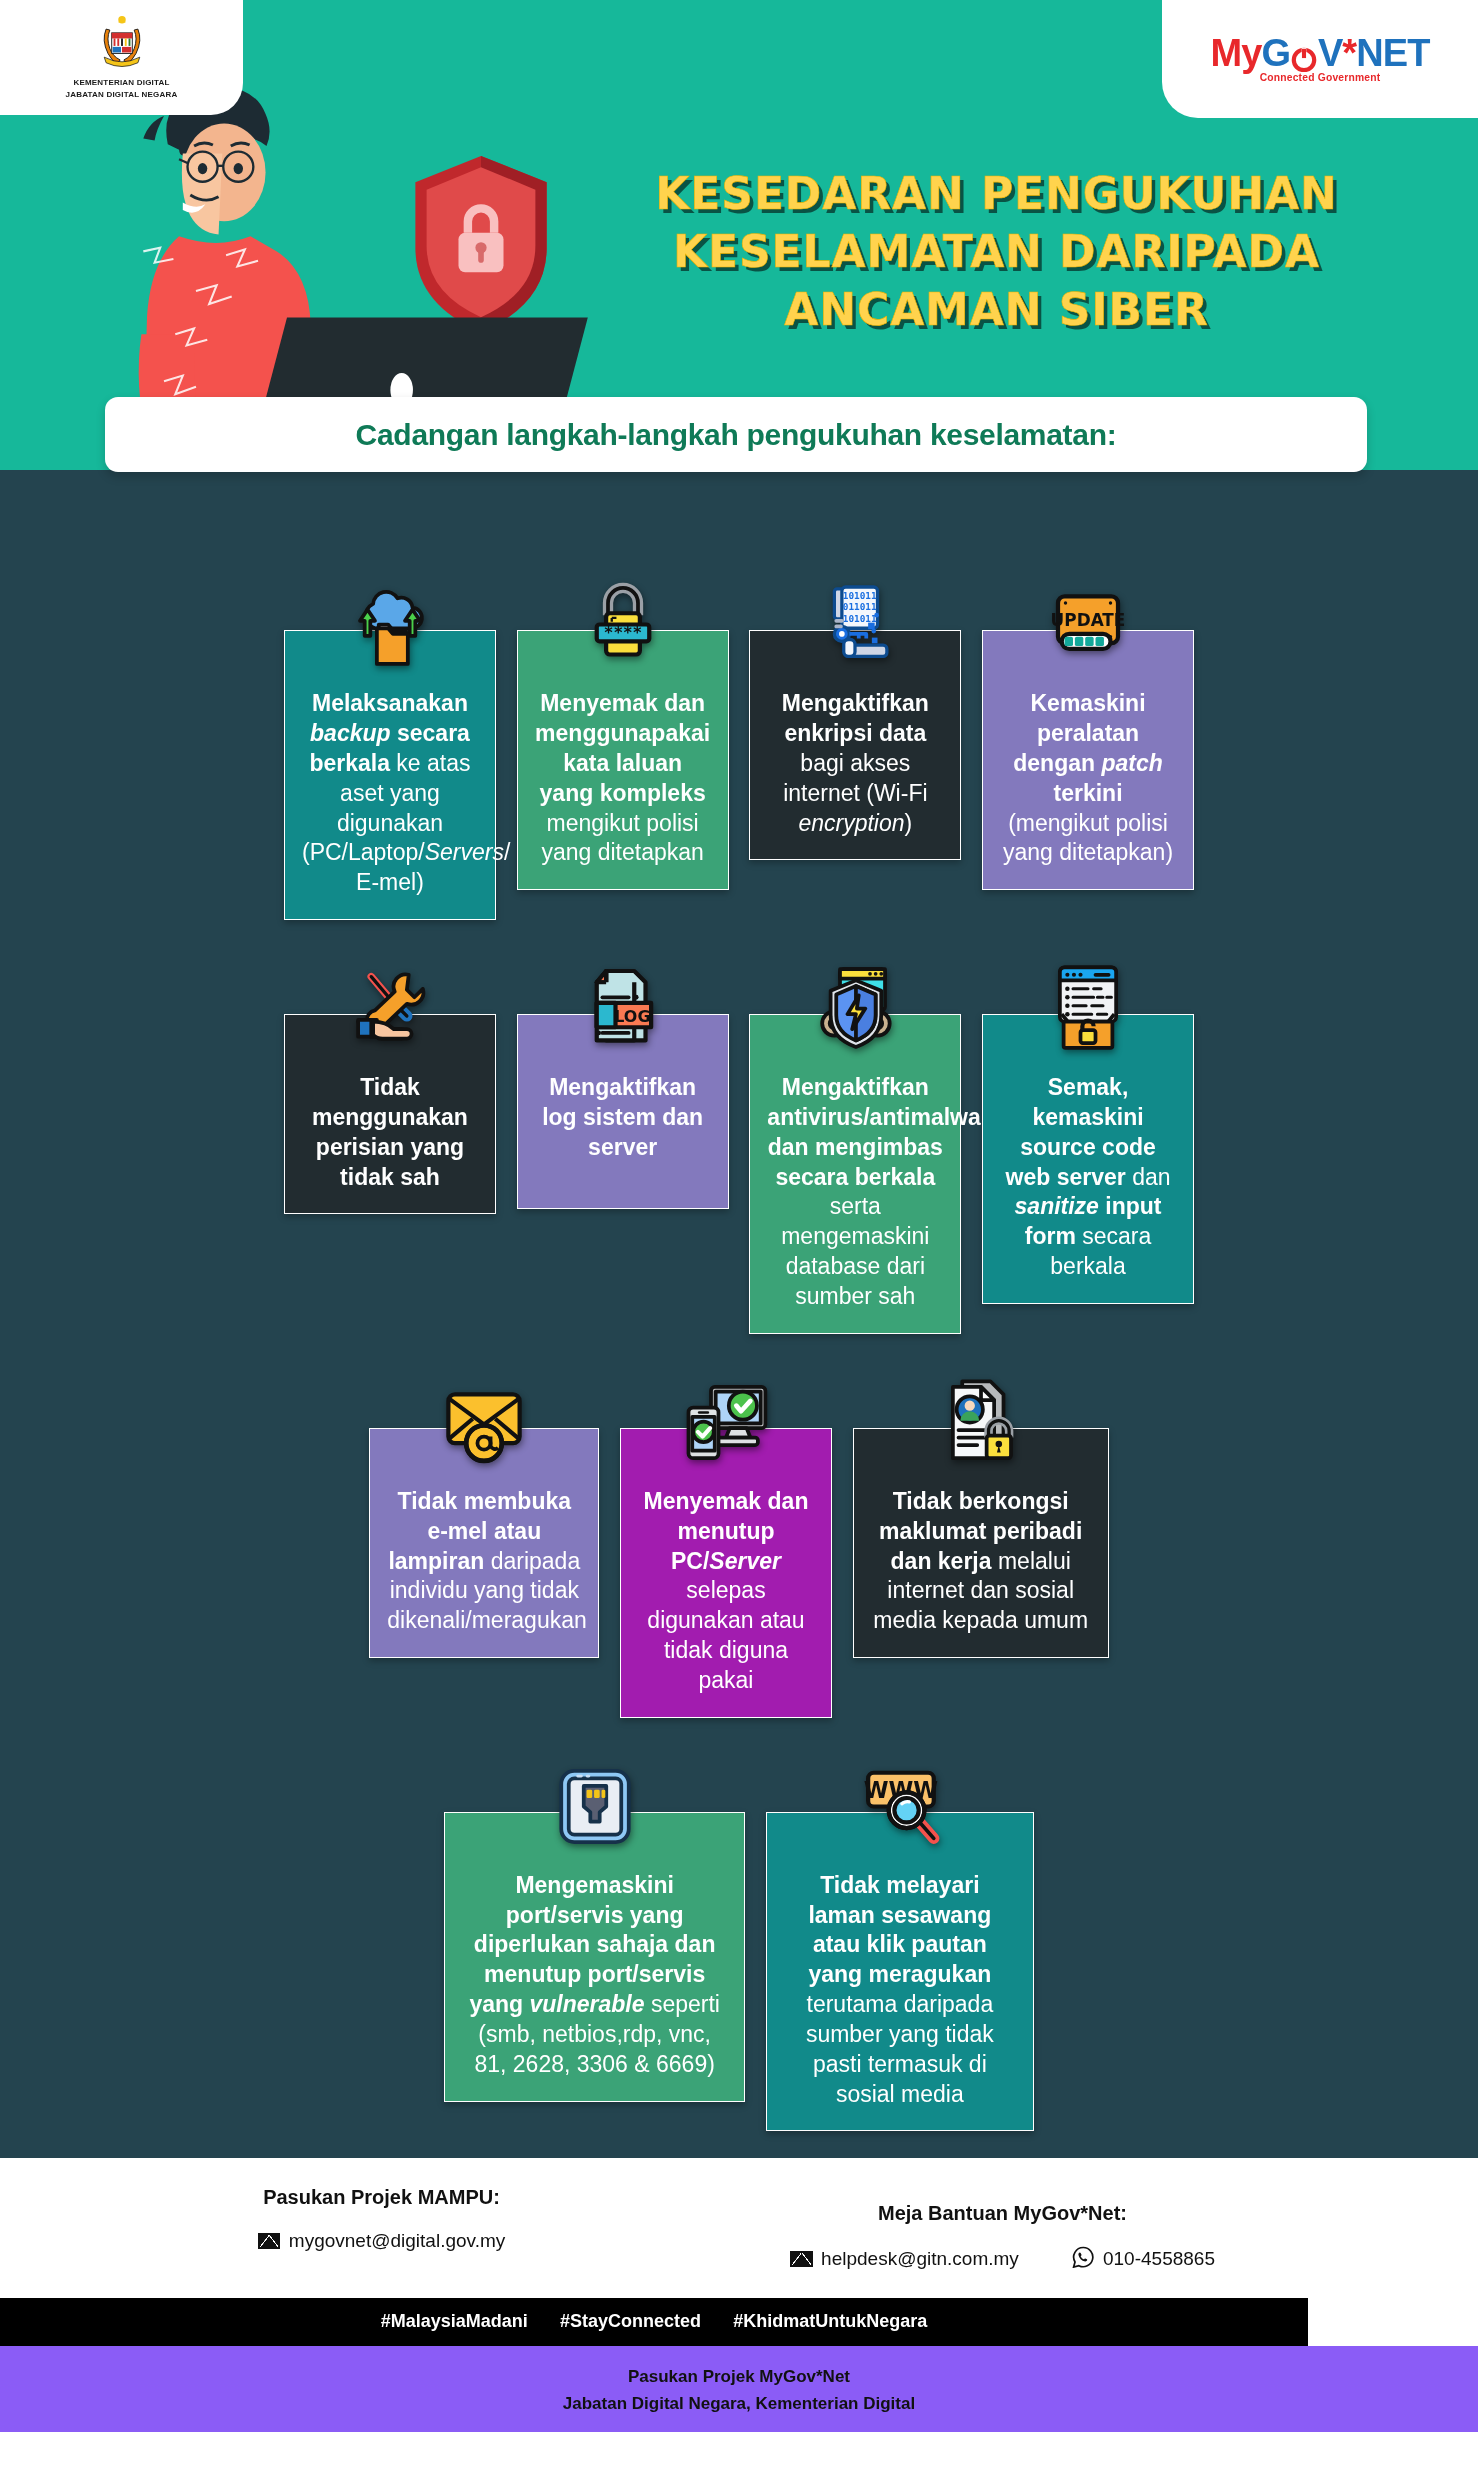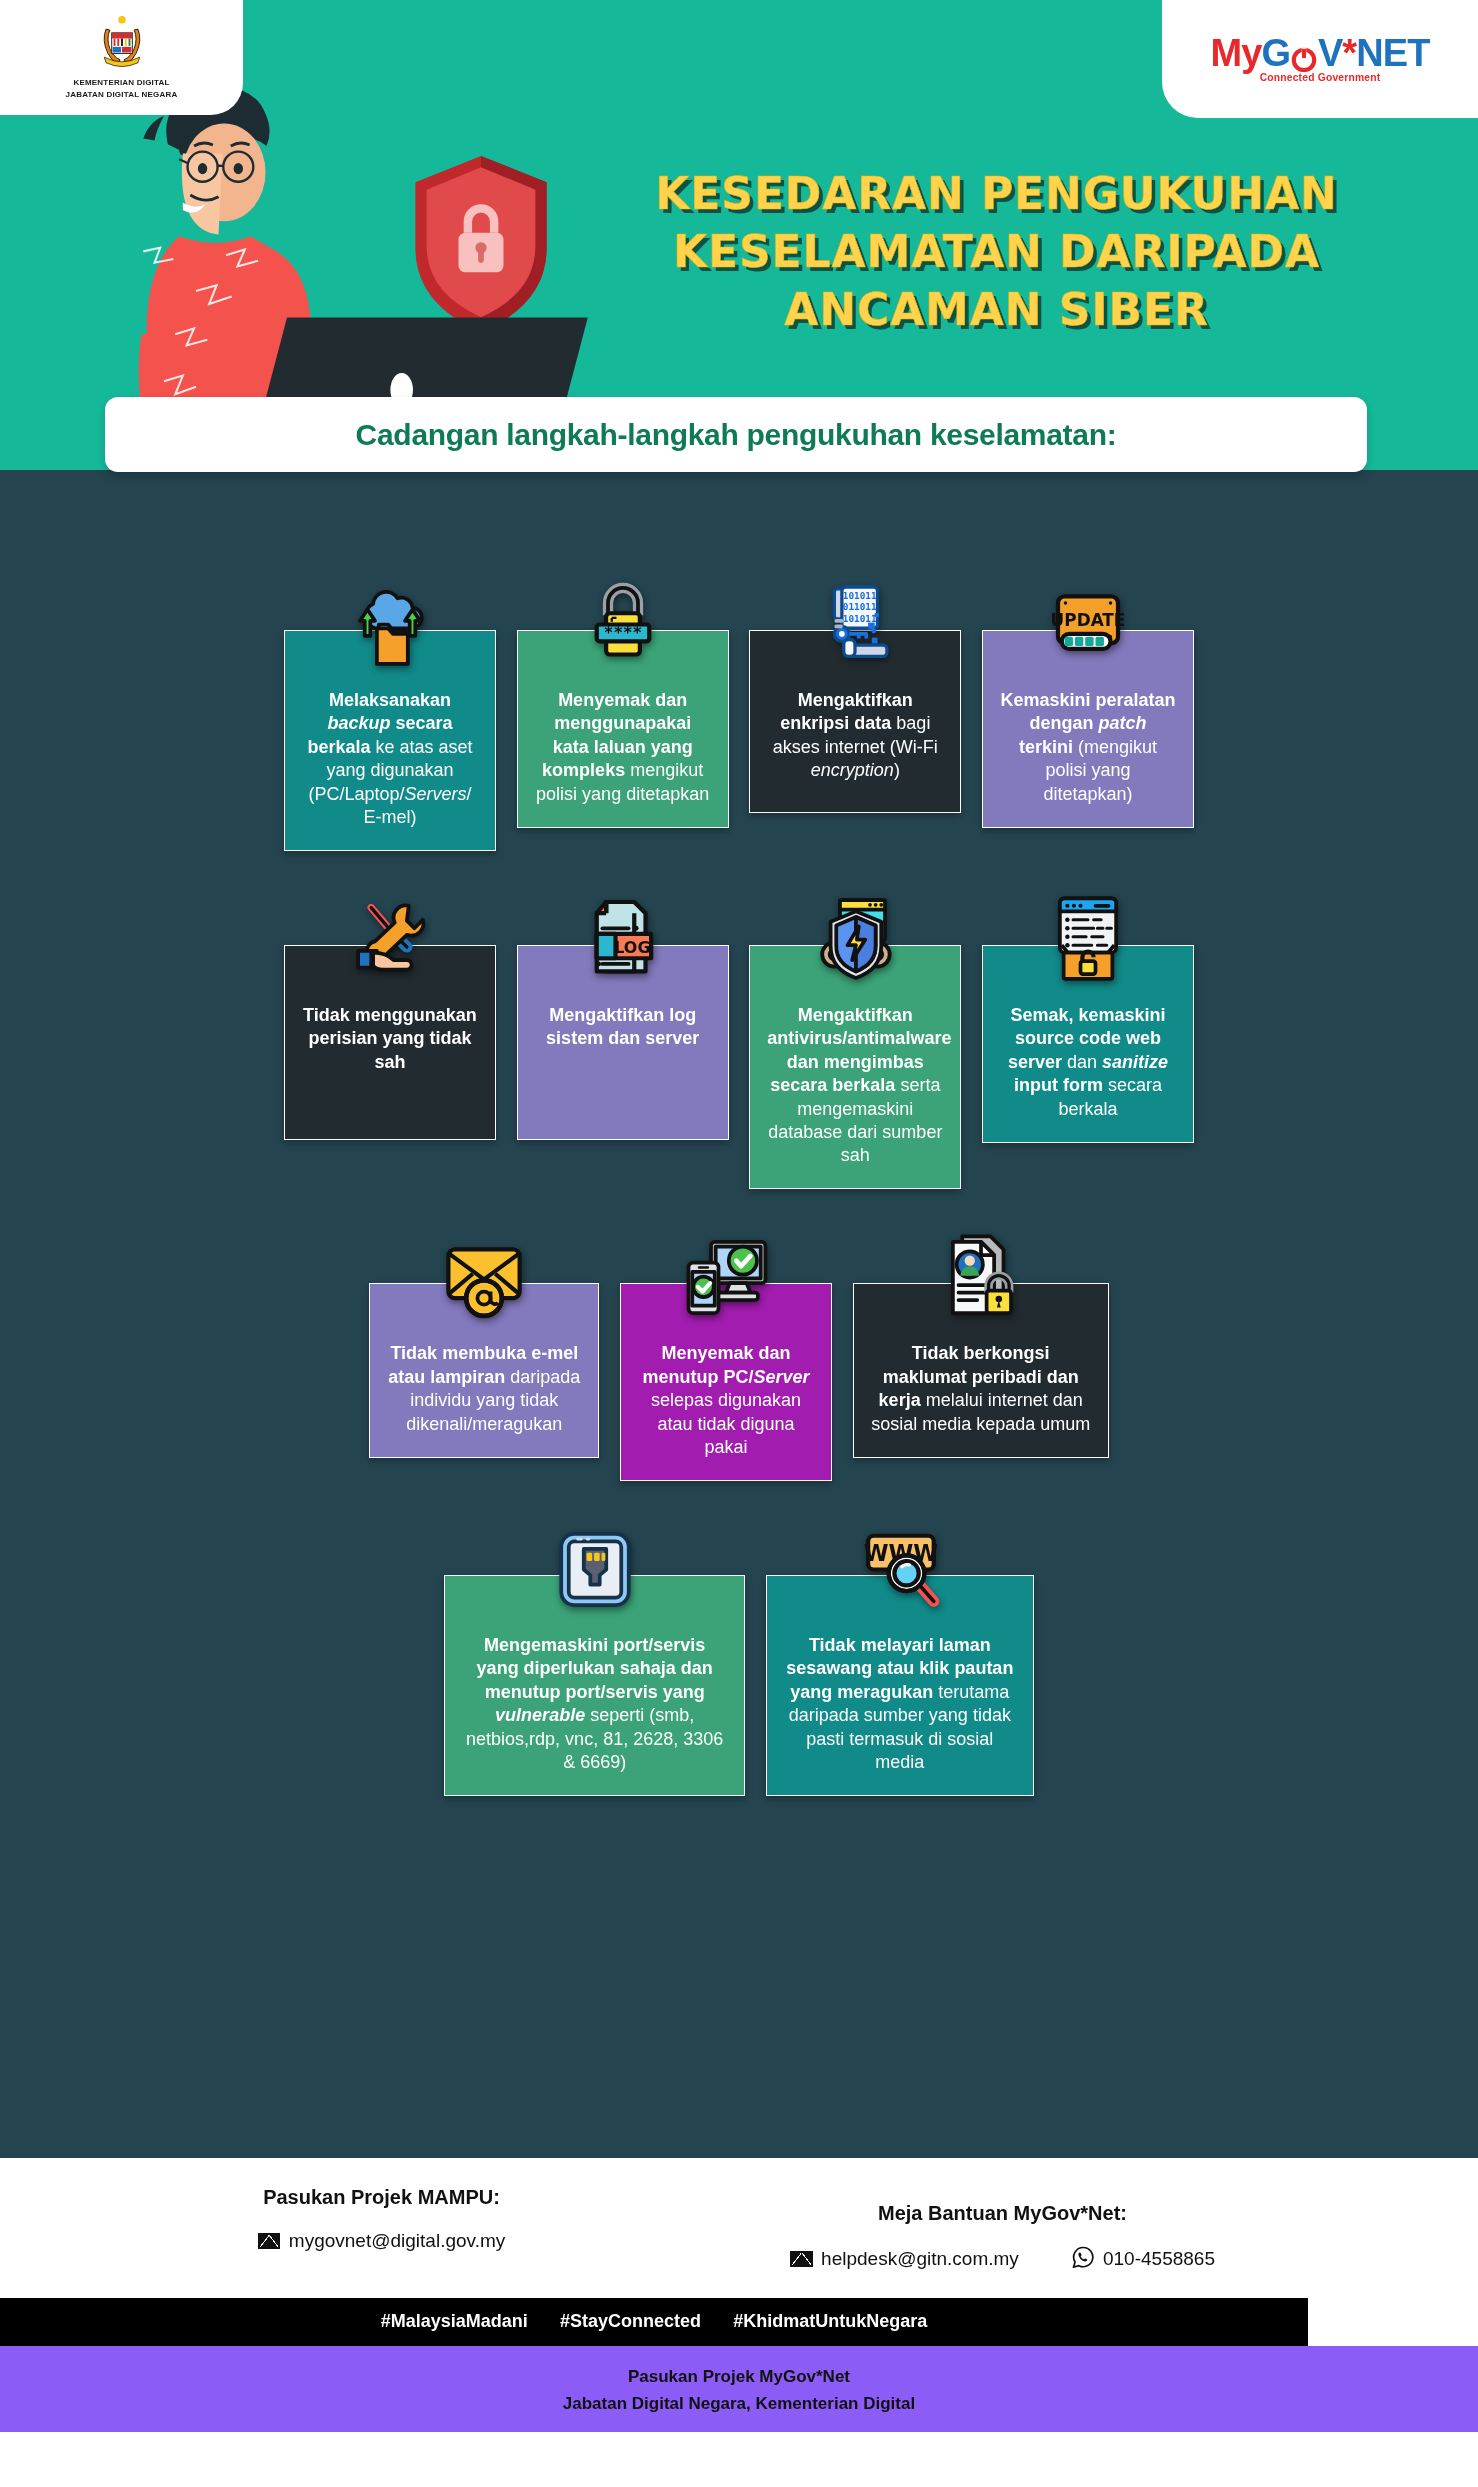--- a/index.html
+++ b/index.html
@@ -141,21 +141,21 @@
     align-items: flex-start;
   }
   .card-wrap { position: relative; }
 
   .card {
     position: relative;
     border: 1.9px solid #ffffff;
     padding: 58px 17px 20.7px 17px;
     text-align: center;
     color: #ffffff;
-    font-size: 18px;
+    font-size: 23px;
     line-height: 1.30;
     box-shadow: 0 2.8px 6.6px rgba(0,0,0,0.28);
   }
   .card p { margin: 0; }
   .card b { font-weight: bold; }
   .card i { font-style: italic; font-weight: bold; }
   .card .ni { font-style: italic; font-weight: normal; }
 
   .card-icon {
     position: absolute;

